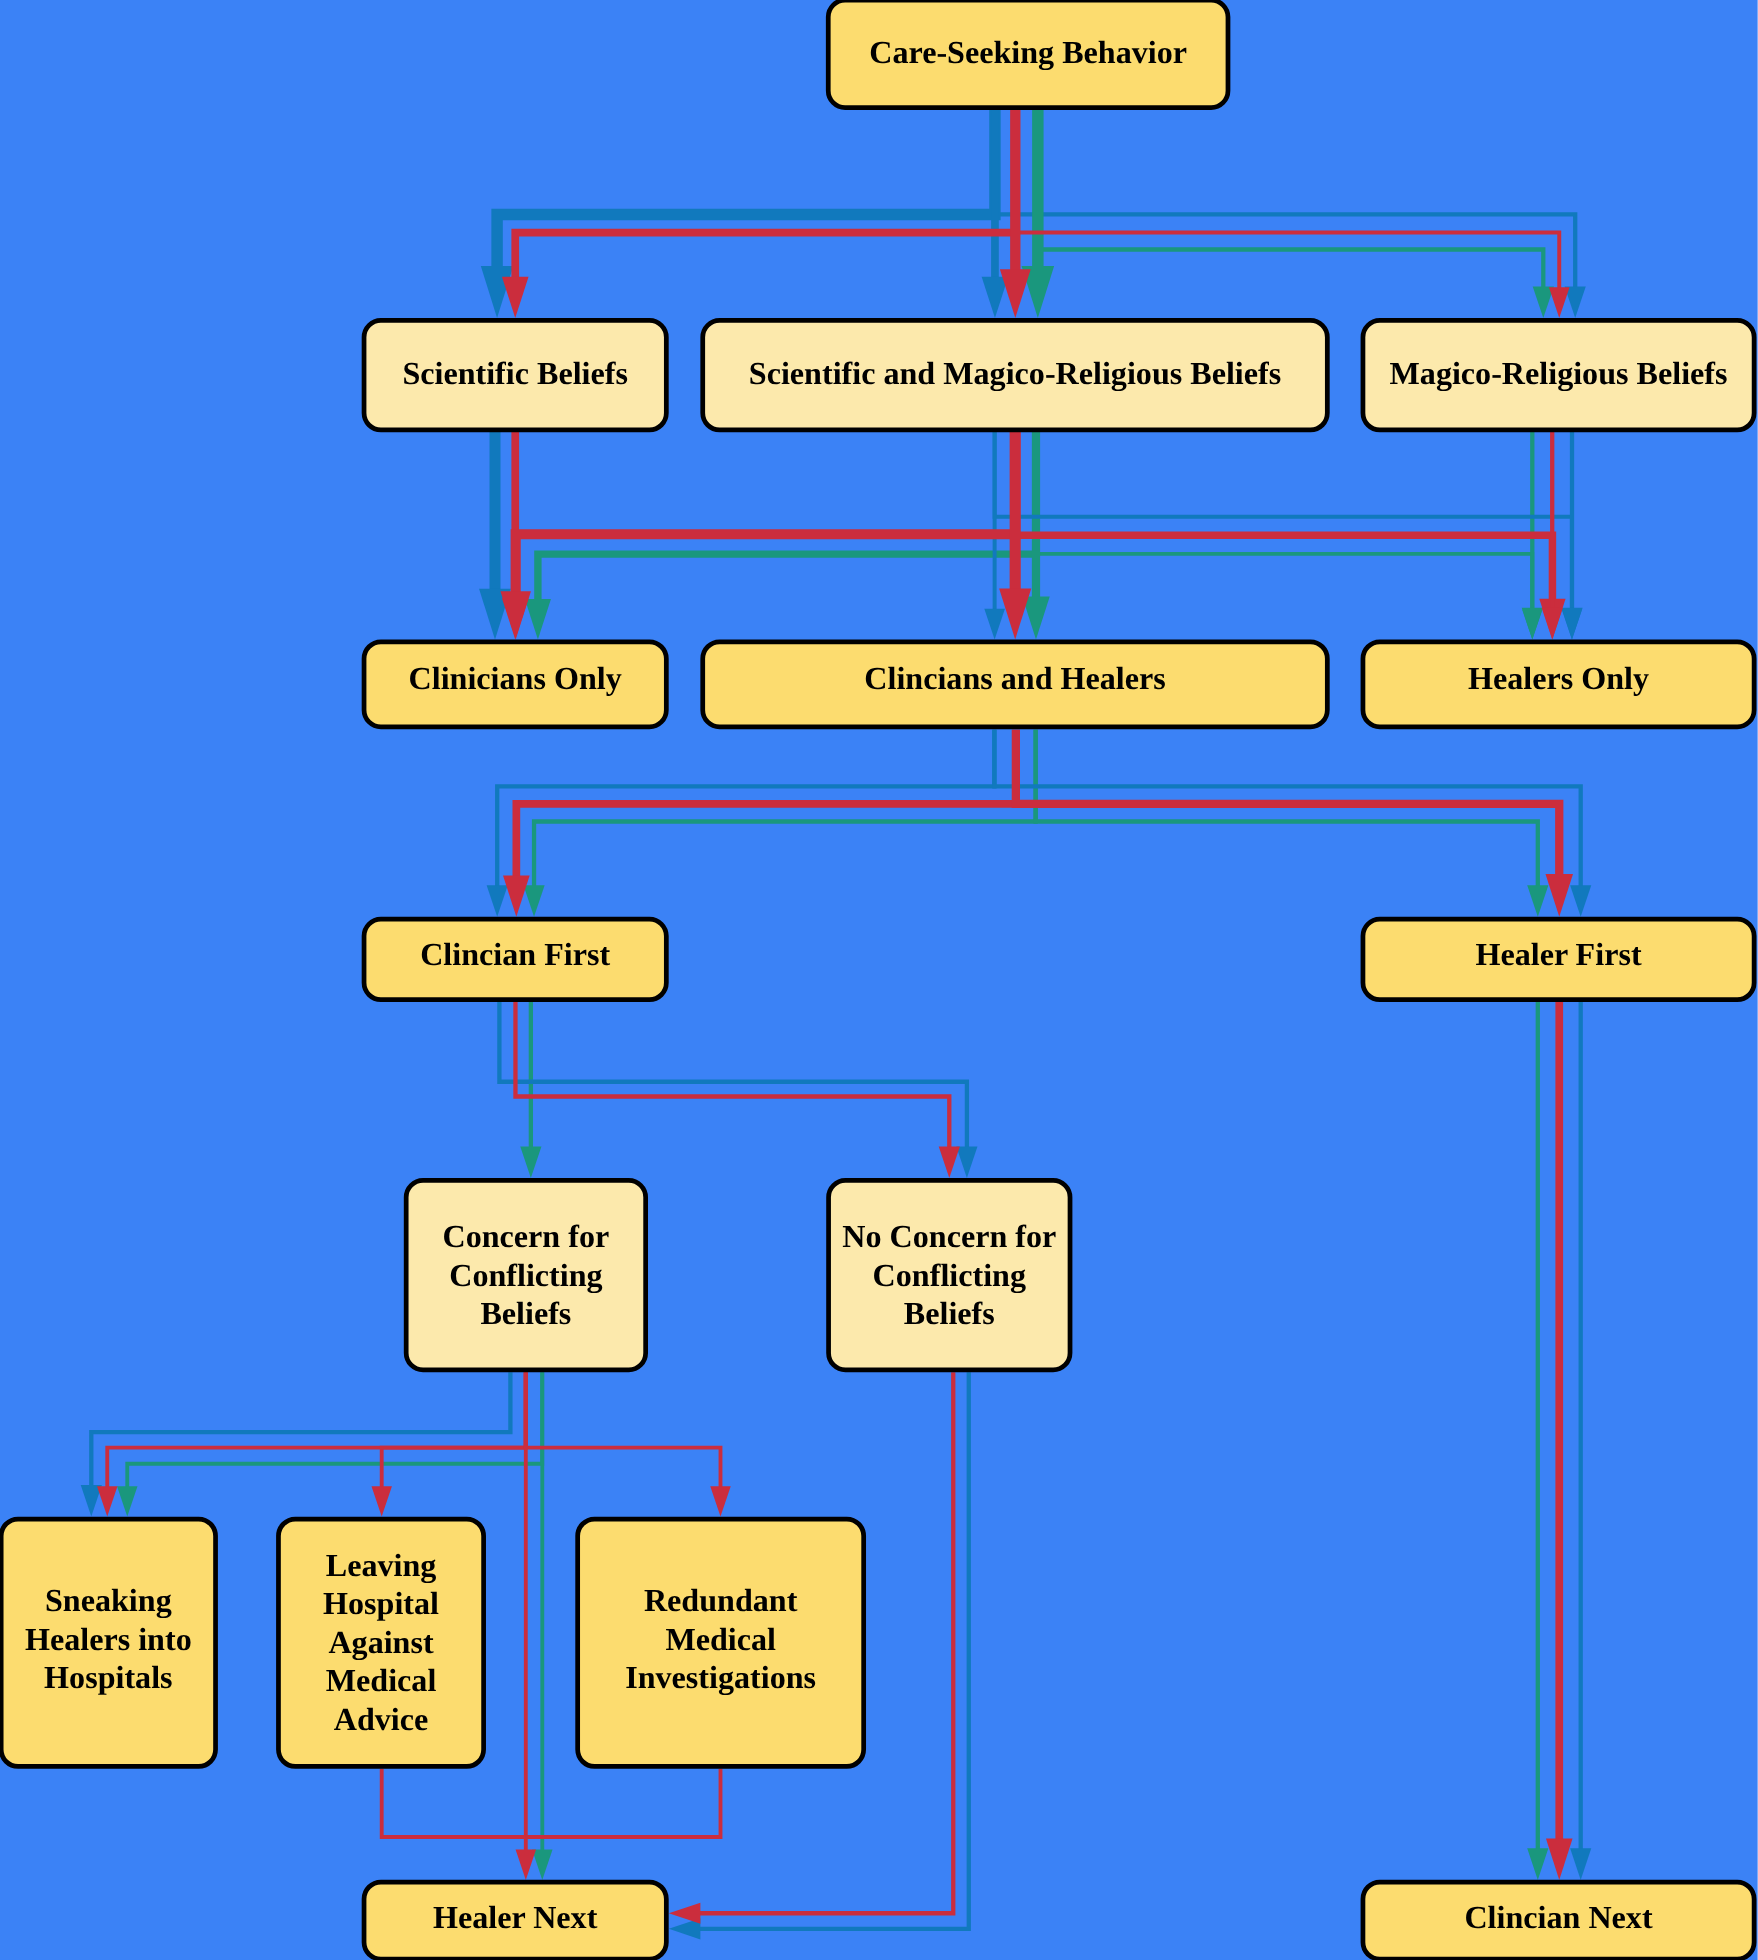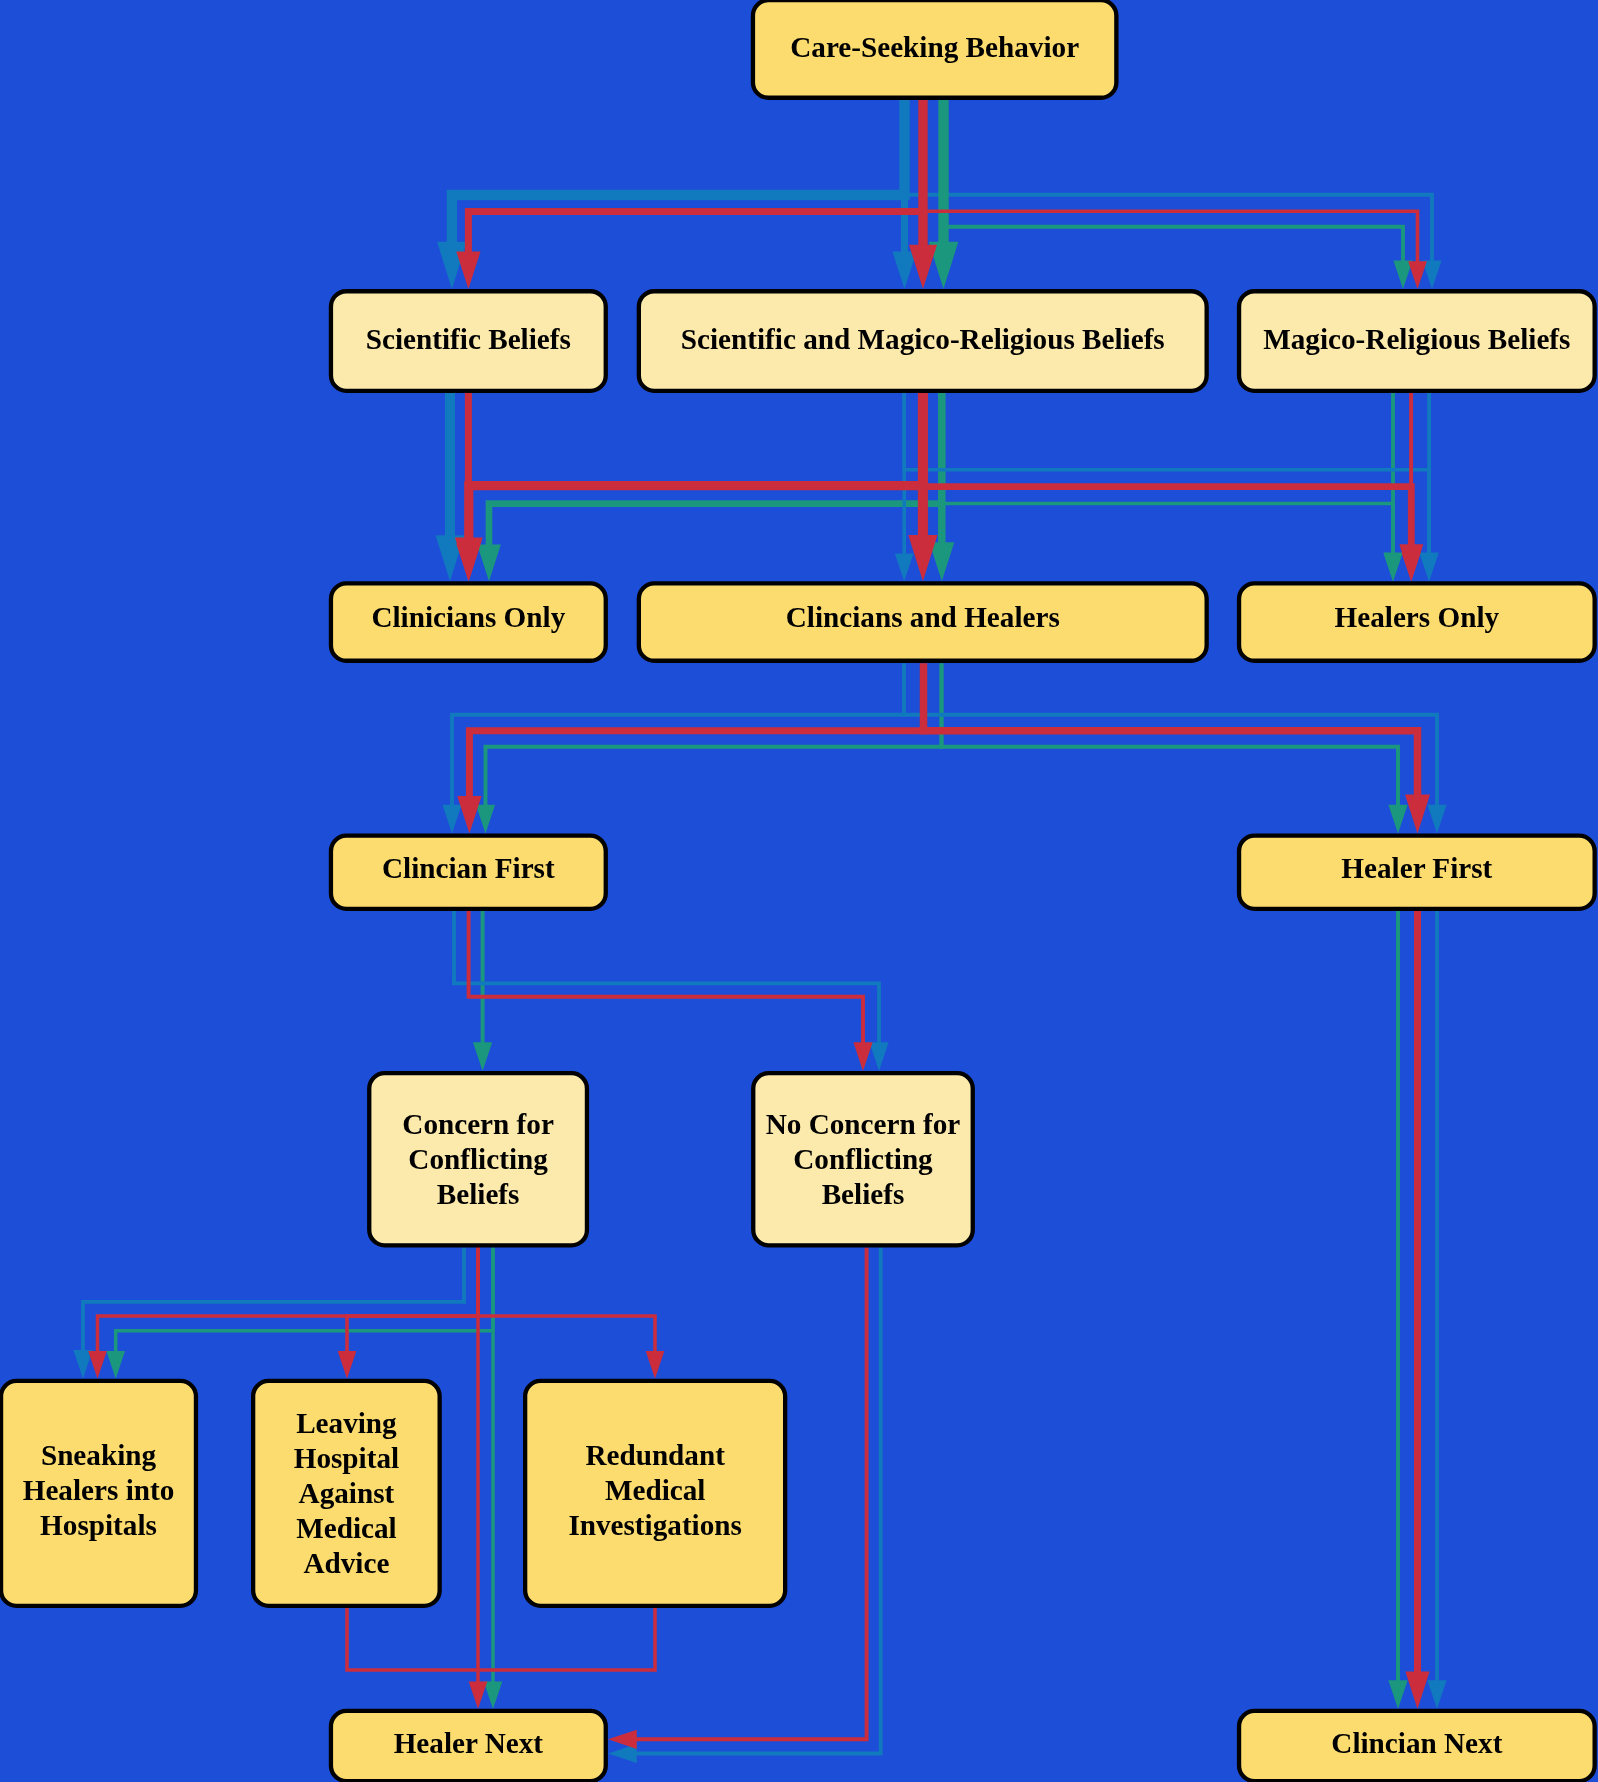--- a/index.html
+++ b/index.html
@@ -1,18 +1,18 @@
 <!DOCTYPE html>
 <html><head>
 <meta charset="utf-8">
 <style>
   html,body{margin:0;padding:0;background:#ffffff;}
   body{width:1598px;height:1782px;overflow:hidden;
        font-family:"Liberation Serif",serif;}
-  #stage{position:relative;width:1598px;height:1782px;background:#1d4ed8;}
+  #stage{position:relative;width:1598px;height:1782px;background:#3b82f6;}
   #flow{position:absolute;left:0;top:0;}
   text.node-label{font-family:"Liberation Serif",serif;font-weight:bold;
        fill:#000000;text-anchor:middle;}
 </style>
 </head>
 <body>
 
 <div id="stage">
   <svg id="flow" width="1598" height="1782" viewBox="0 0 1598 1782">
     <g id="edges">

